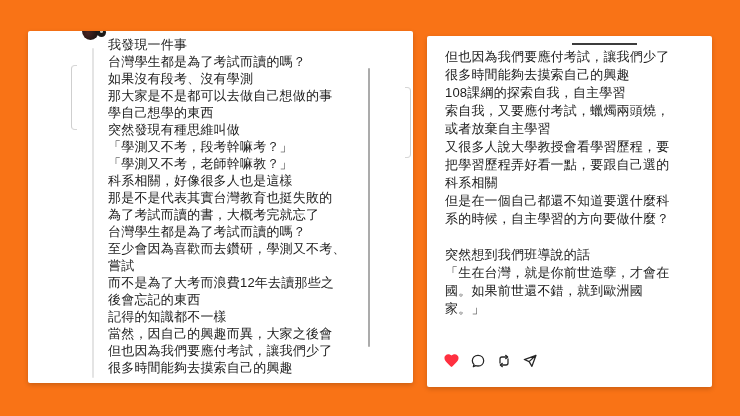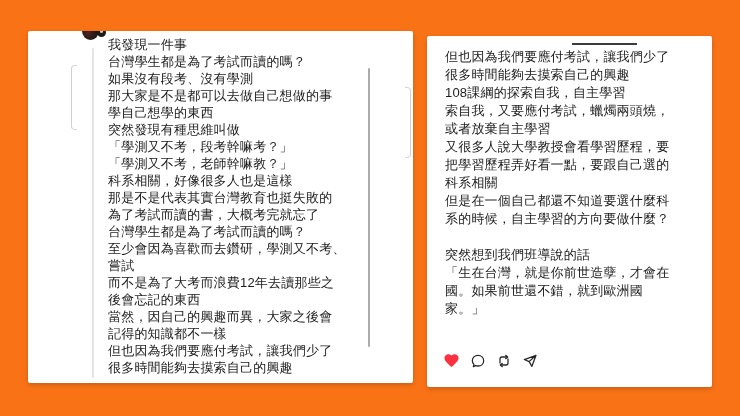--- a/index.html
+++ b/index.html
@@ -78,22 +78,22 @@
         <div class="post-line">「學測又不考，段考幹嘛考？」</div>
         <div class="post-line">「學測又不考，老師幹嘛教？」</div>
         <div class="post-line">科系相關，好像很多人也是這樣</div>
         <div class="post-line">那是不是代表其實台灣教育也挺失敗的</div>
         <div class="post-line">為了考試而讀的書，大概考完就忘了</div>
         <div class="post-line">台灣學生都是為了考試而讀的嗎？</div>
         <div class="post-line">至少會因為喜歡而去鑽研，學測又不考、</div>
         <div class="post-line">嘗試</div>
         <div class="post-line">而不是為了大考而浪費12年去讀那些之</div>
         <div class="post-line">後會忘記的東西</div>
+        <div class="post-line">記得的知識都不一樣</div>
         <div class="post-line">當然，因自己的興趣而異，大家之後會</div>
-        <div class="post-line">記得的知識都不一樣</div>
         <div class="post-line">但也因為我們要應付考試，讓我們少了</div>
         <div class="post-line">很多時間能夠去摸索自己的興趣</div>
       </div>
   </div>
 
   <div class="panel panel-right">
     <div class="top-edge-line"></div>
     <div class="text-col text-col-right">
 
     <div class="post-line">但也因為我們要應付考試，讓我們少了</div>

